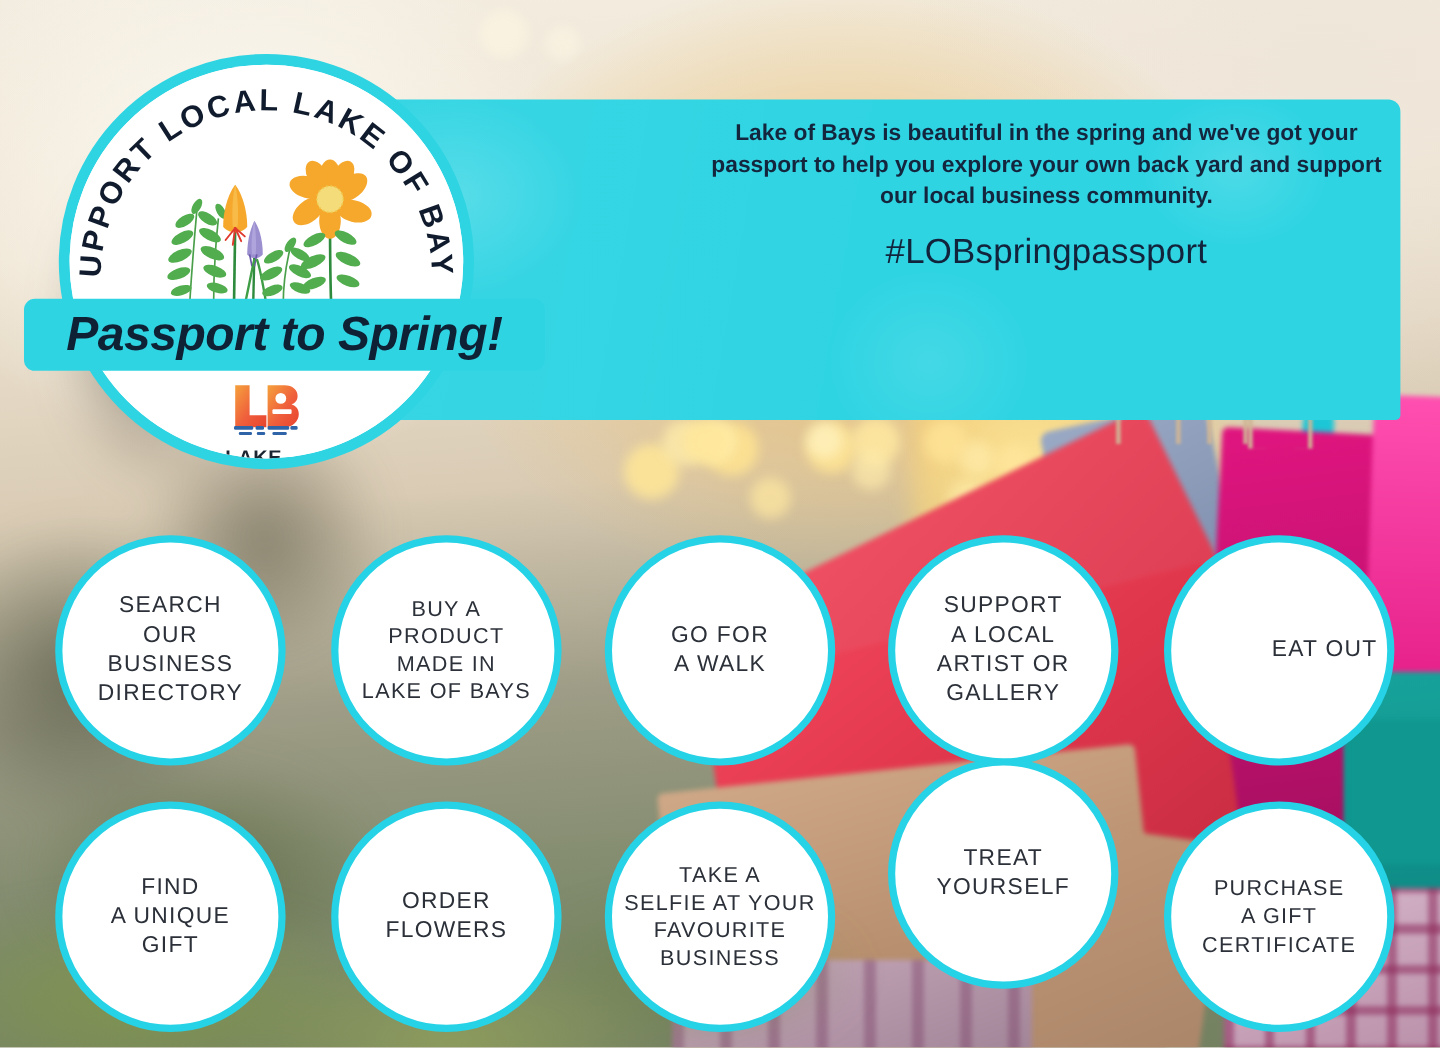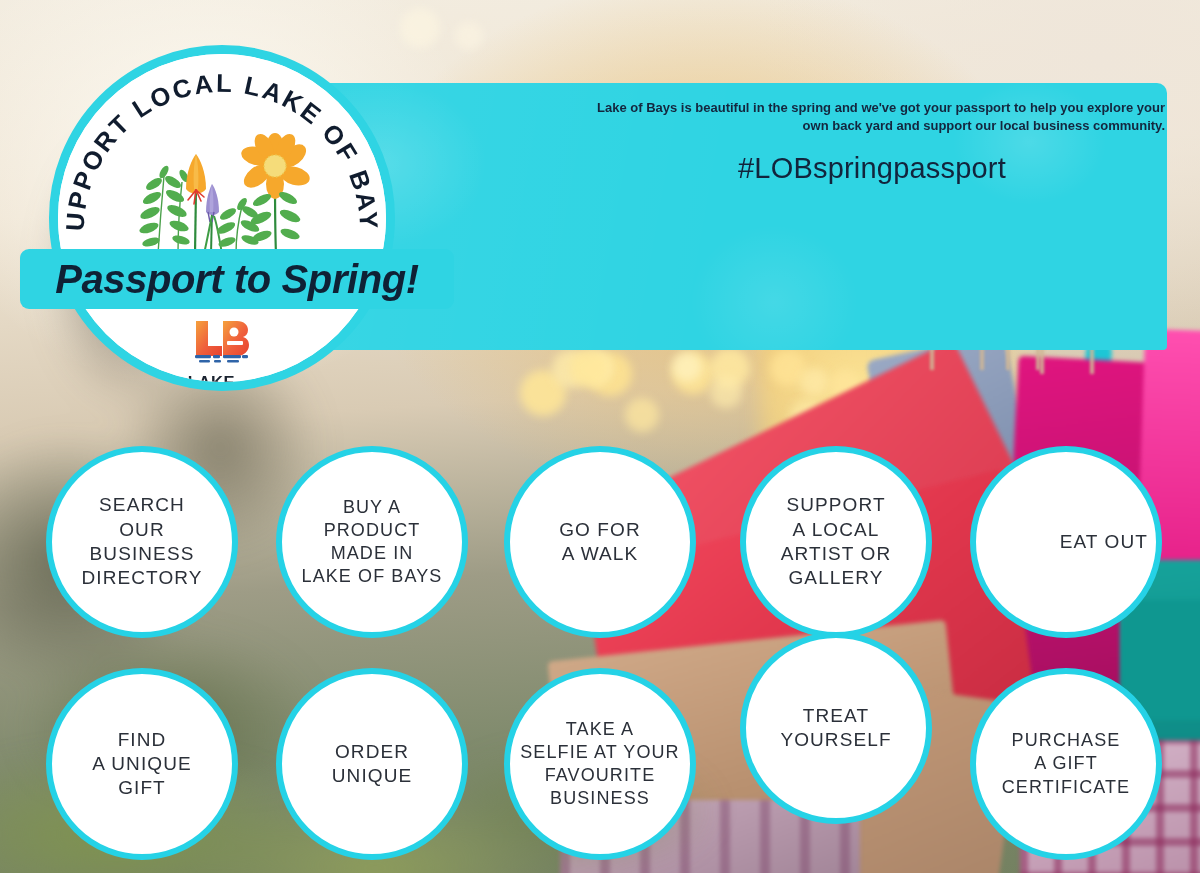--- a/index.html
+++ b/index.html
@@ -187,27 +187,26 @@
     color: #10263f;
   }
   .panel-title {
     font-size: 25px;
     font-weight: bold;
     letter-spacing: .1px;
     margin-top: 17px;
     color: #12243c;
   }
   .panel-para {
-    font-size: 13px;
+    font-size: 19px;
     font-weight: bold;
     line-height: 1.36;
     color: #14263e;
     margin-top: 16px;
     padding: 0 2px;
-    text-align: right;
   }
   .panel-para.second { margin-top: 20px; }
   .panel-hash {
     font-size: 29px;
     margin-top: 18px;
     color: #12243c;
     letter-spacing: .2px;
   }
 
   
@@ -524,21 +523,21 @@
         <span>EAT OUT</span>
       </div>
 
     <div class="circle c5">
         <span>FIND
 A UNIQUE
 GIFT</span>
       </div>
     <div class="circle c6">
         <span>ORDER
-UNIQUE</span>
+FLOWERS</span>
       </div>
     <div class="circle c7 small-text">
         <span>TAKE A
 SELFIE AT YOUR
 FAVOURITE
 BUSINESS</span>
       </div>
     <div class="circle c8">
         <span>TREAT
 YOURSELF</span>

